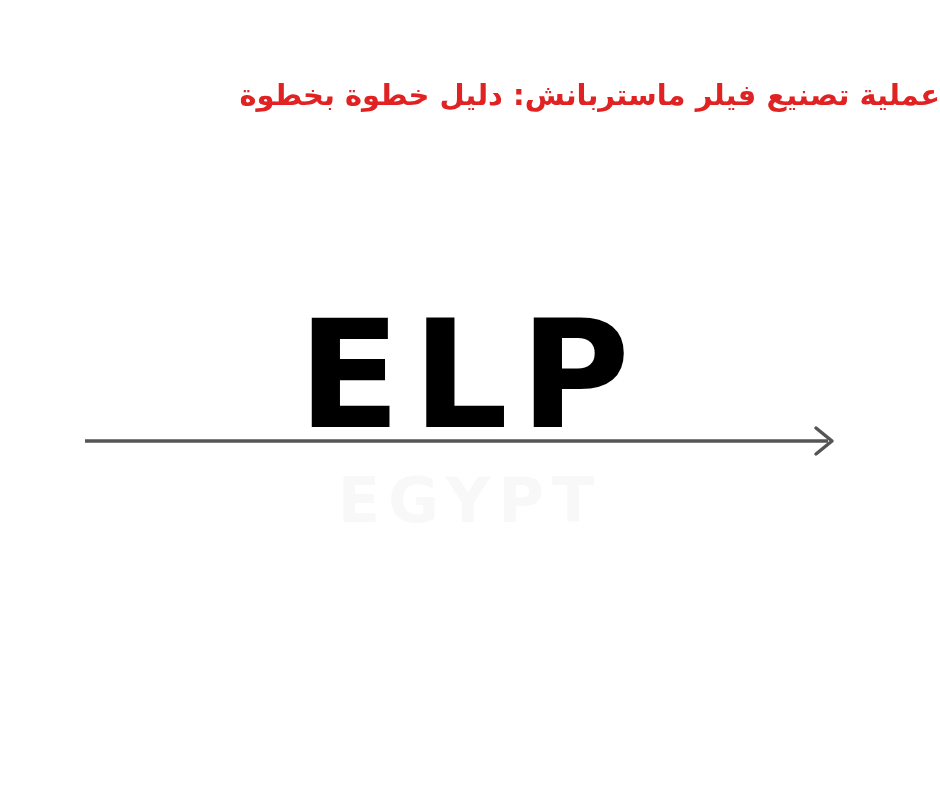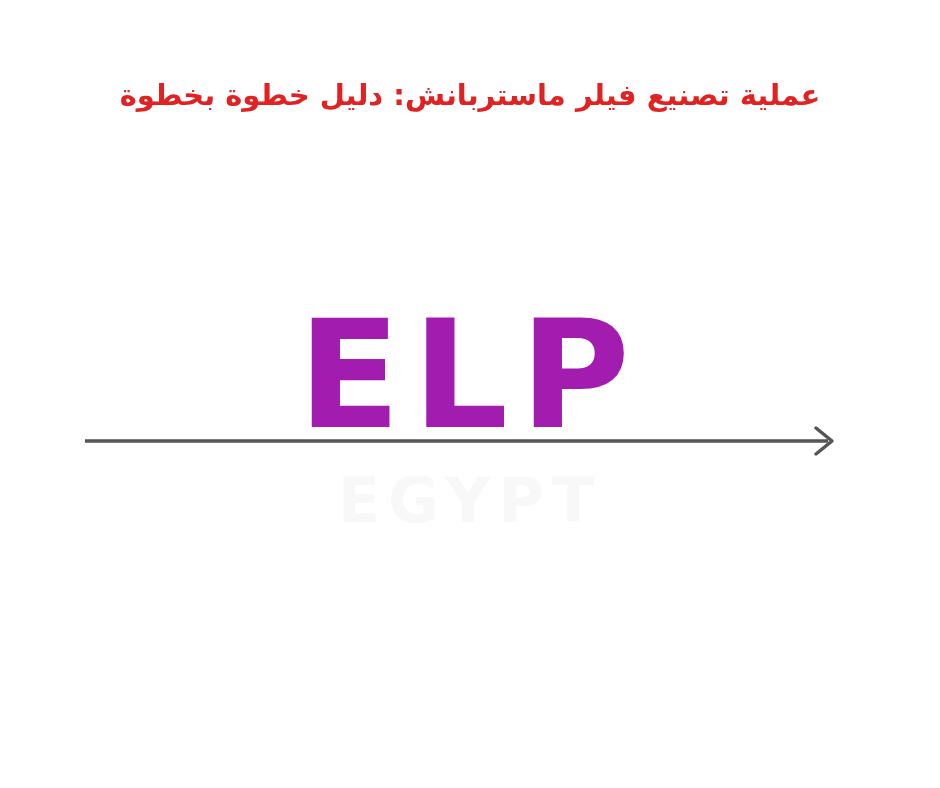--- a/index.html
+++ b/index.html
@@ -62,21 +62,21 @@
     direction: ltr;
     white-space: nowrap;
   }
 
   
   .title {
     position: absolute;
     top: 78px;
     left: 0;
     width: 940px;
-    text-align: center;
+    text-align: right;
     font-family: "DejaVu Sans", "Liberation Sans", sans-serif;
     font-weight: bold;
     font-size: 29px;
     color: #e02222;
     direction: rtl;
     z-index: 5;
     white-space: nowrap;
   }
 
   
@@ -94,21 +94,21 @@
   }
 
   
 </style>
 </head>
 <body style="background: rgb(255, 255, 255);">
 
 <div id="infographic" style="background: rgb(255, 255, 255);">
 
   <div class="watermark">
-    <div class="wm-main" style="color: #a21caf;">ELP</div>
+    <div class="wm-main" style="color: #000000;">ELP</div>
     <div class="wm-sub" style="color: rgb(248, 248, 248);">EGYPT</div>
   </div>
 
   <div class="title" style="color: rgb(224, 34, 34);">عملية تصنيع فيلر ماستربانش: دليل خطوة بخطوة</div>
 
   <svg class="axis" width="940" height="788">
     <line id="axis-line" x1="85" y1="441" x2="828" y2="441" stroke="#555555" stroke-width="3.5"></line>
     <polyline id="axis-arrow" points="816,428 832,441 816,454" fill="none" stroke="#555555" stroke-width="3.5" stroke-linecap="round" stroke-linejoin="round"></polyline>
   </svg>
 

